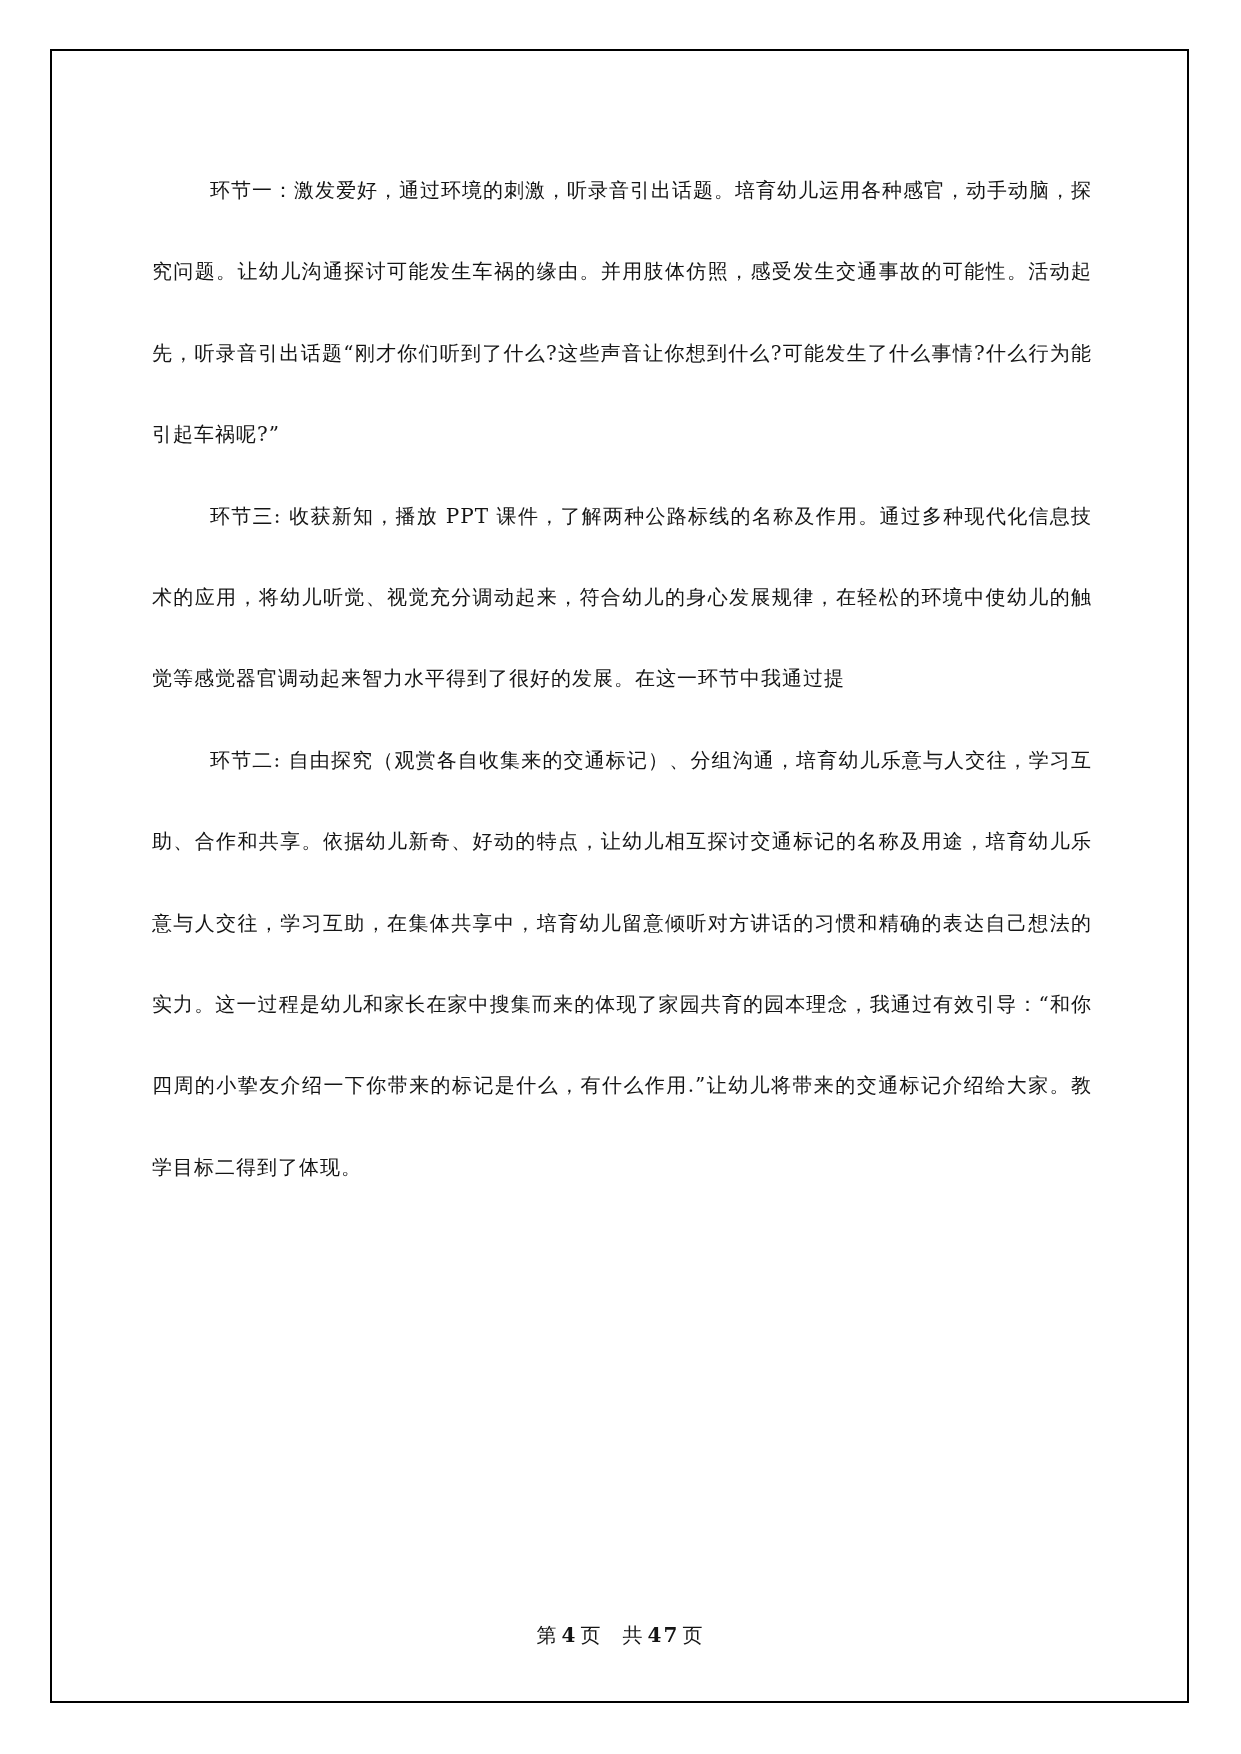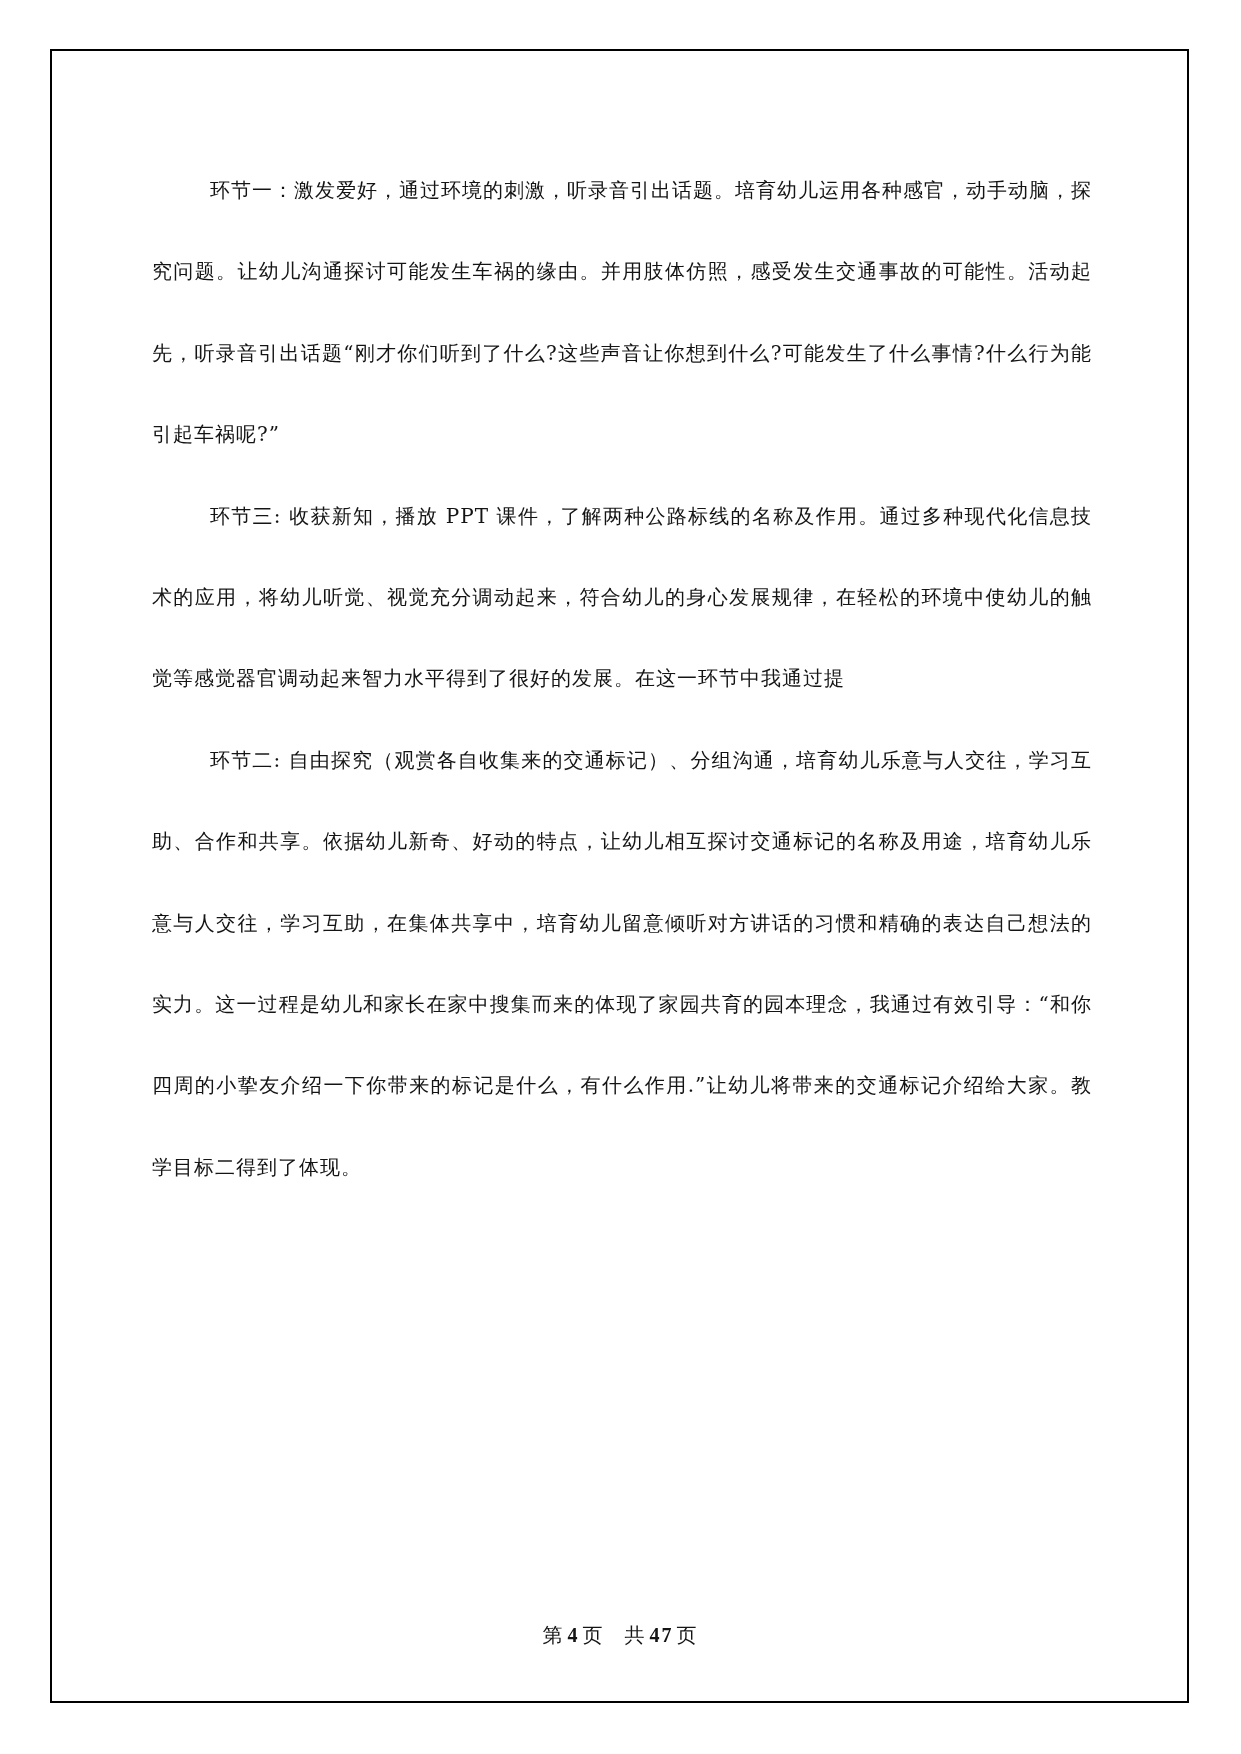--- a/index.html
+++ b/index.html
@@ -46,21 +46,20 @@
   }
   .page-footer {
     position: absolute;
     left: 0;
     top: 1622px;
     width: 100%;
     text-align: center;
     font-size: 20px;
     letter-spacing: 2px;
     color: #141414;
-    font-family: Liberation Serif, serif;
   }
   .page-footer b {
     font-weight: bold;
     margin: 0 3px;
   }
   .fgroup-total {
     margin-left: 20px;
   }
 </style>
 </head>

